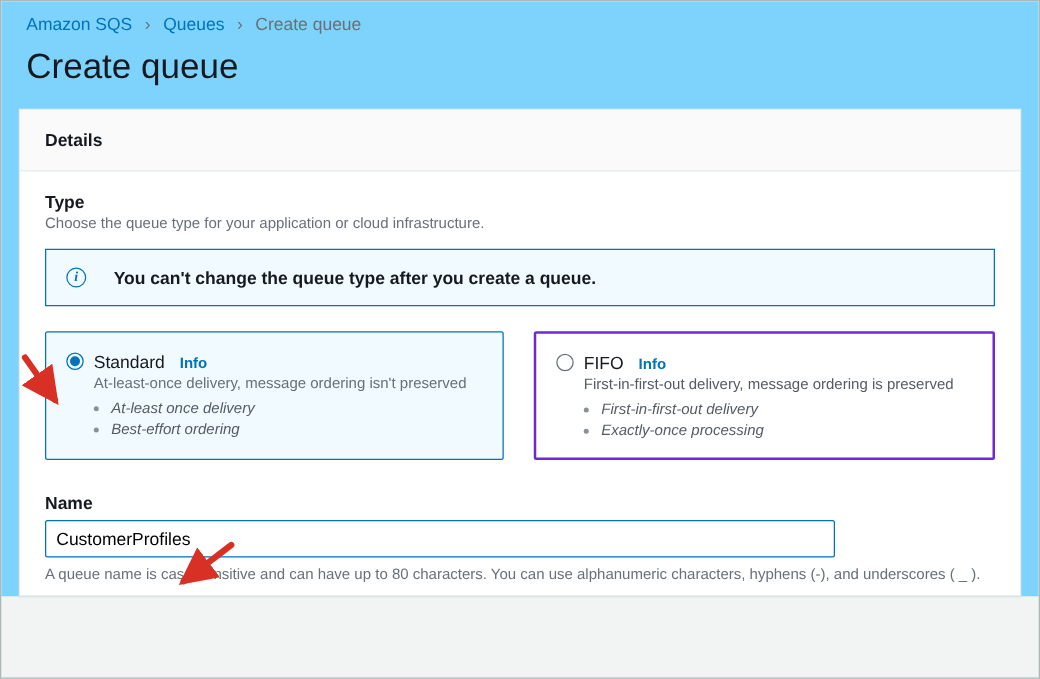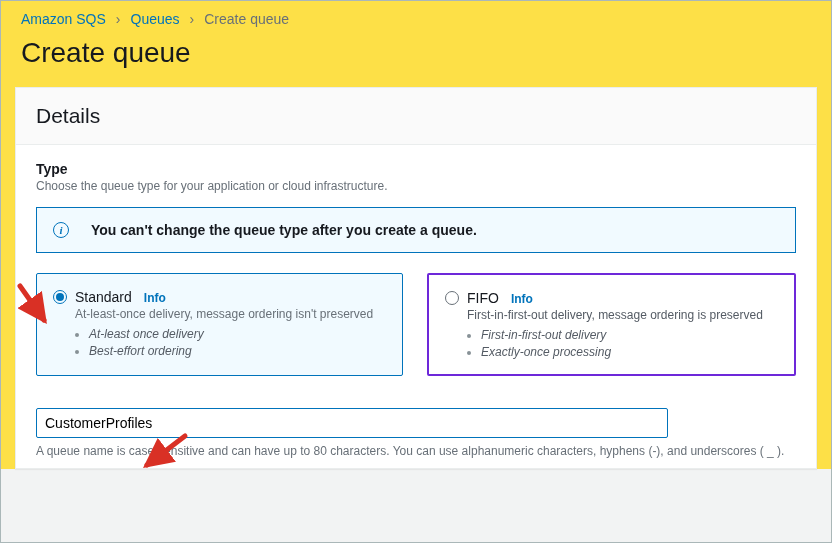--- a/index.html
+++ b/index.html
@@ -6,21 +6,21 @@
   body {
     font-family: "Amazon Ember", "Helvetica Neue", Arial, sans-serif;
     background: #f2f3f3;
     color: #16191f;
     font-size: 14px;
     width: 832px;
     height: 543px;
     overflow: hidden;
     border: 1px solid #aab7b8;
   }
-  .page { background: #fde047; }
+  .page { background: #7dd3fc; }
   .breadcrumb {
     padding: 10px 20px 4px 20px;
     font-size: 14px;
     display: flex;
     align-items: center;
     gap: 10px;
   }
   .breadcrumb a { color: #0073bb; text-decoration: none; cursor: pointer; }
   .breadcrumb .sep { color: #687078; }
   .breadcrumb .current { color: #687078; }
@@ -32,21 +32,21 @@
   .panel {
     margin: 0 14px 14px 14px;
     border: 1px solid #eaeded;
     box-shadow: 0 1px 1px rgba(0,0,0,0.05);
   }
   .panel-header {
     background: #fafafa;
     padding: 16px 20px;
     border-bottom: 1px solid #eaeded;
   }
-  .panel-header h2 { font-size: 21px; font-weight: 400; }
+  .panel-header h2 { font-size: 14px; font-weight: 700; }
   .panel-body {
     background: #fff;
     padding: 16px 20px 10px 20px;
   }
   .section-label { font-weight: 700; font-size: 14px; }
   .section-desc { color: #687078; font-size: 12px; margin-top: 2px; }
   .infobox {
     margin-top: 14px;
     border: 1px solid #0073bb;
     background: #f1faff;
@@ -170,20 +170,21 @@
             <div class="card-sub2">First-in-first-out delivery, message ordering is preserved</div>
             <ul>
               <li>First-in-first-out delivery</li>
               <li>Exactly-once processing</li>
             </ul>
           </div>
         </div>
       </div>
 
       <div class="name-section">
+        <div class="section-label">Name</div>
         <input class="name-input" type="text" value="CustomerProfiles" style="">
         <div class="name-hint">A queue name is case-sensitive and can have up to 80 characters. You can use alphanumeric characters, hyphens (-), and underscores ( _ ).</div>
       </div>
     </div>
   </div>
 </div>
 
 <svg class="arrow" style="left:14px; top:280px;" width="40" height="50">
   <defs>
       <marker id="ah1" markerWidth="6" markerHeight="6" refX="5" refY="3" orient="auto">

